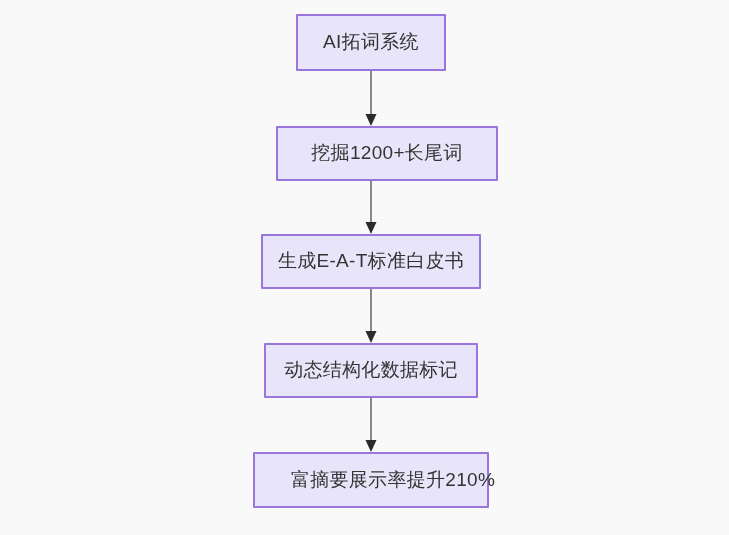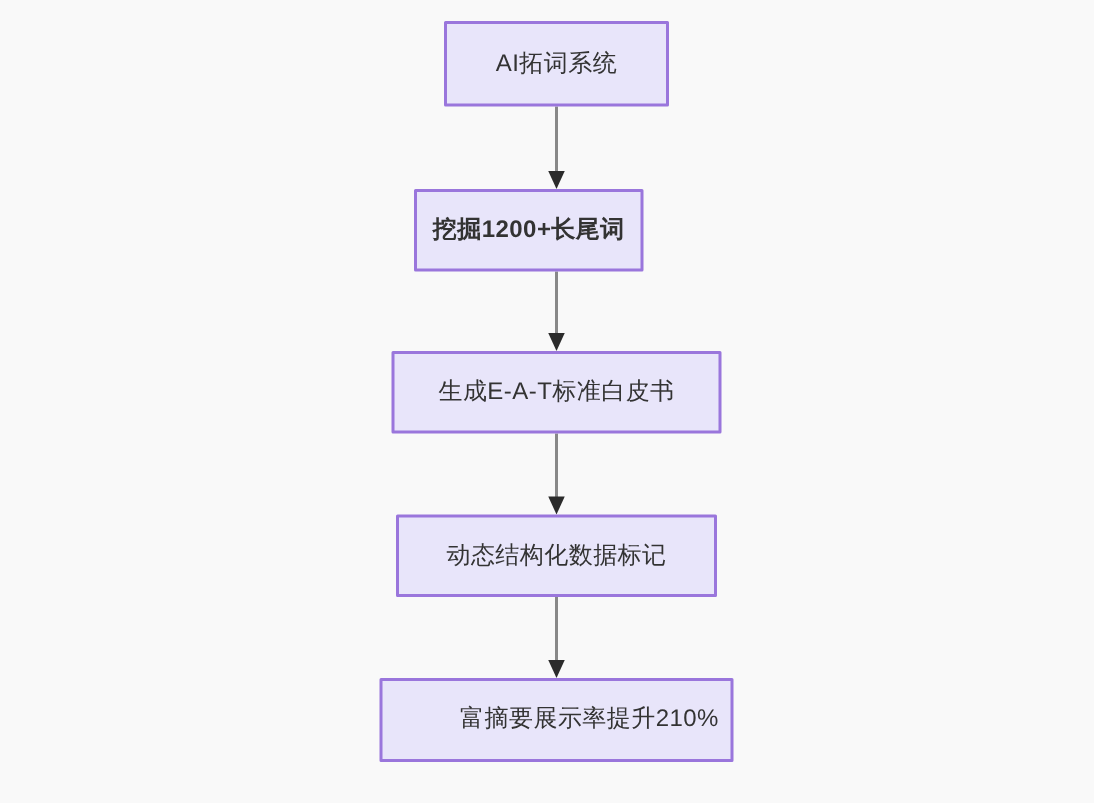--- a/index.html
+++ b/index.html
@@ -25,29 +25,29 @@
     box-sizing: border-box;
     background: #e8e5fa;
     border: 2px solid #9a76dc;
     border-radius: 1px;
     display: flex;
     align-items: center;
     justify-content: center;
     text-align: center;
   }
   .flow-node-label {
-    font-size: 16px;
+    font-size: 19px;
     line-height: 1.2;
     color: #333333;
     letter-spacing: 0.3px;
     white-space: nowrap;
   }
   
   #node-0 { left: 296px; top: 14px;  width: 150px; height: 57px; }
-  #node-1 { left: 276px; top: 126px; width: 153px; height: 55px; font-weight: bold; }
+  #node-1 { left: 276px; top: 126px; width: 222px; height: 55px; }
   #node-2 { left: 261px; top: 234px; width: 220px; height: 55px; }
   #node-3 { left: 264px; top: 343px; width: 214px; height: 55px; }
   #node-4 { left: 253px; top: 452px; width: 236px; height: 56px; padding-left: 44px; }
 
   .flow-edge {
     position: absolute;
     left: 0;
     top: 0;
     width: 729px;
     height: 535px;

